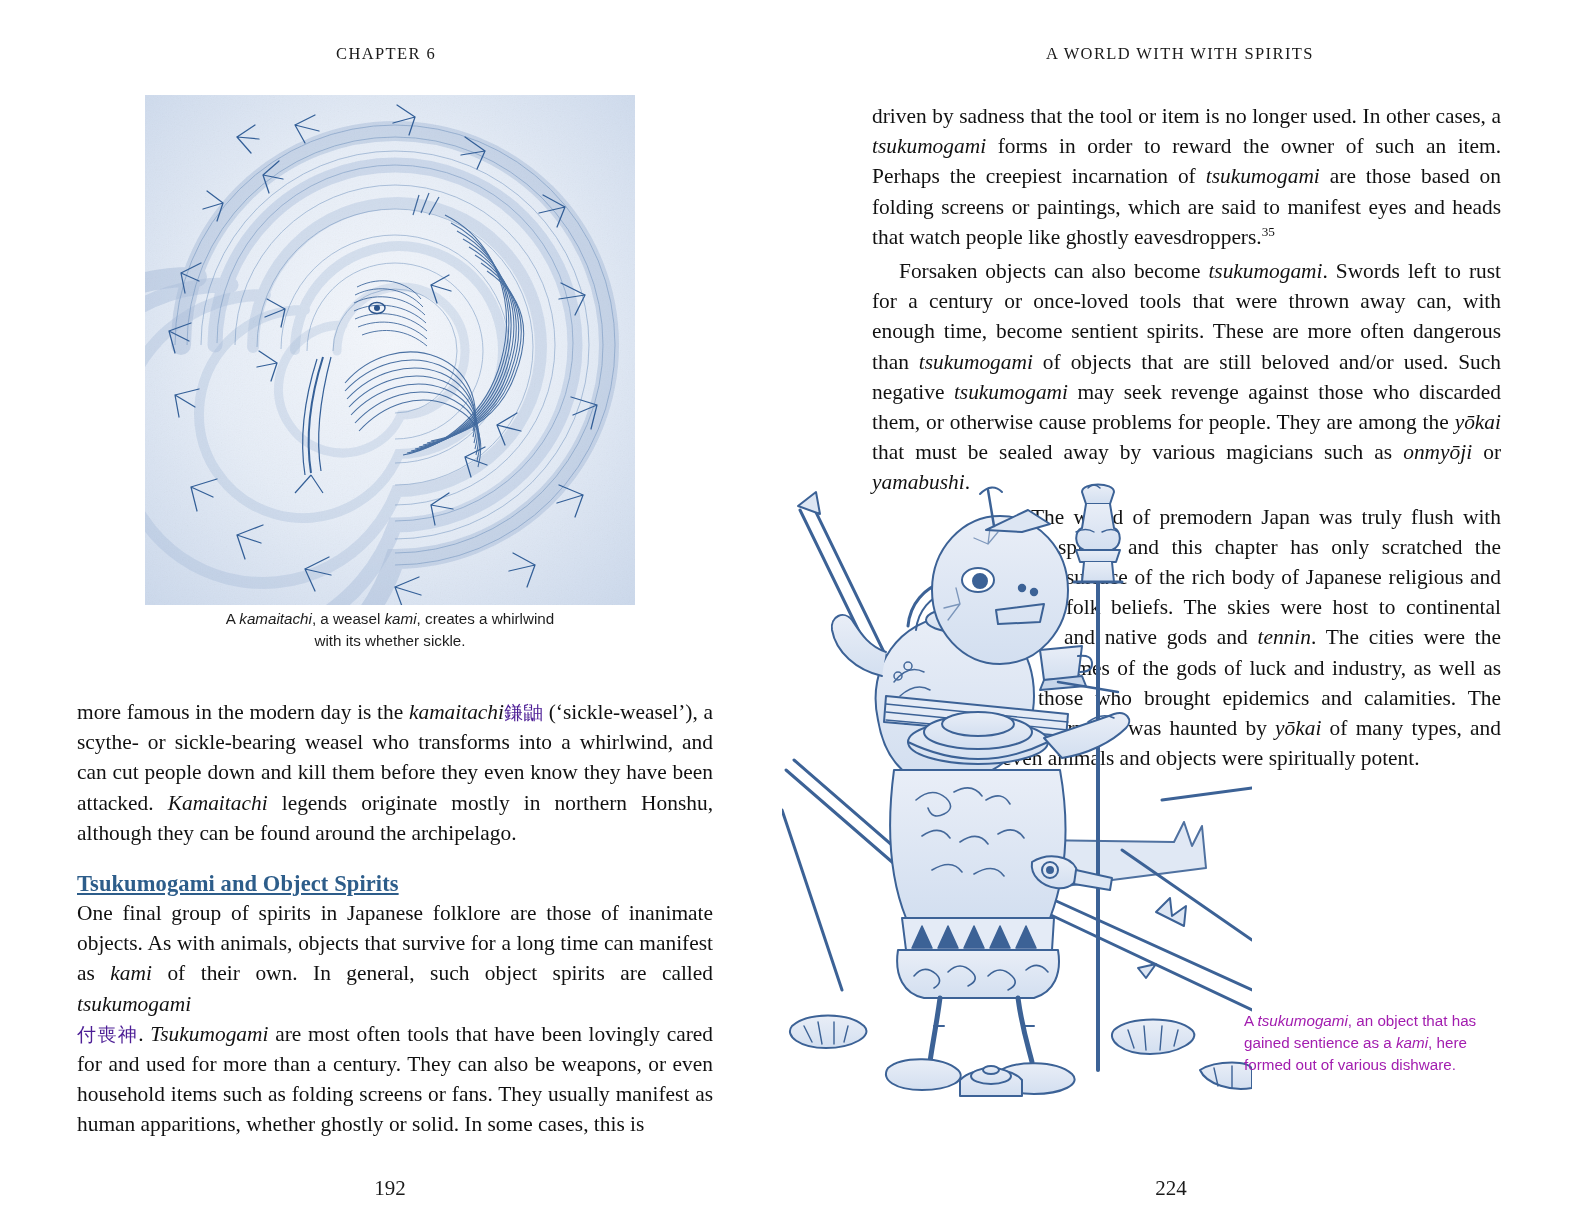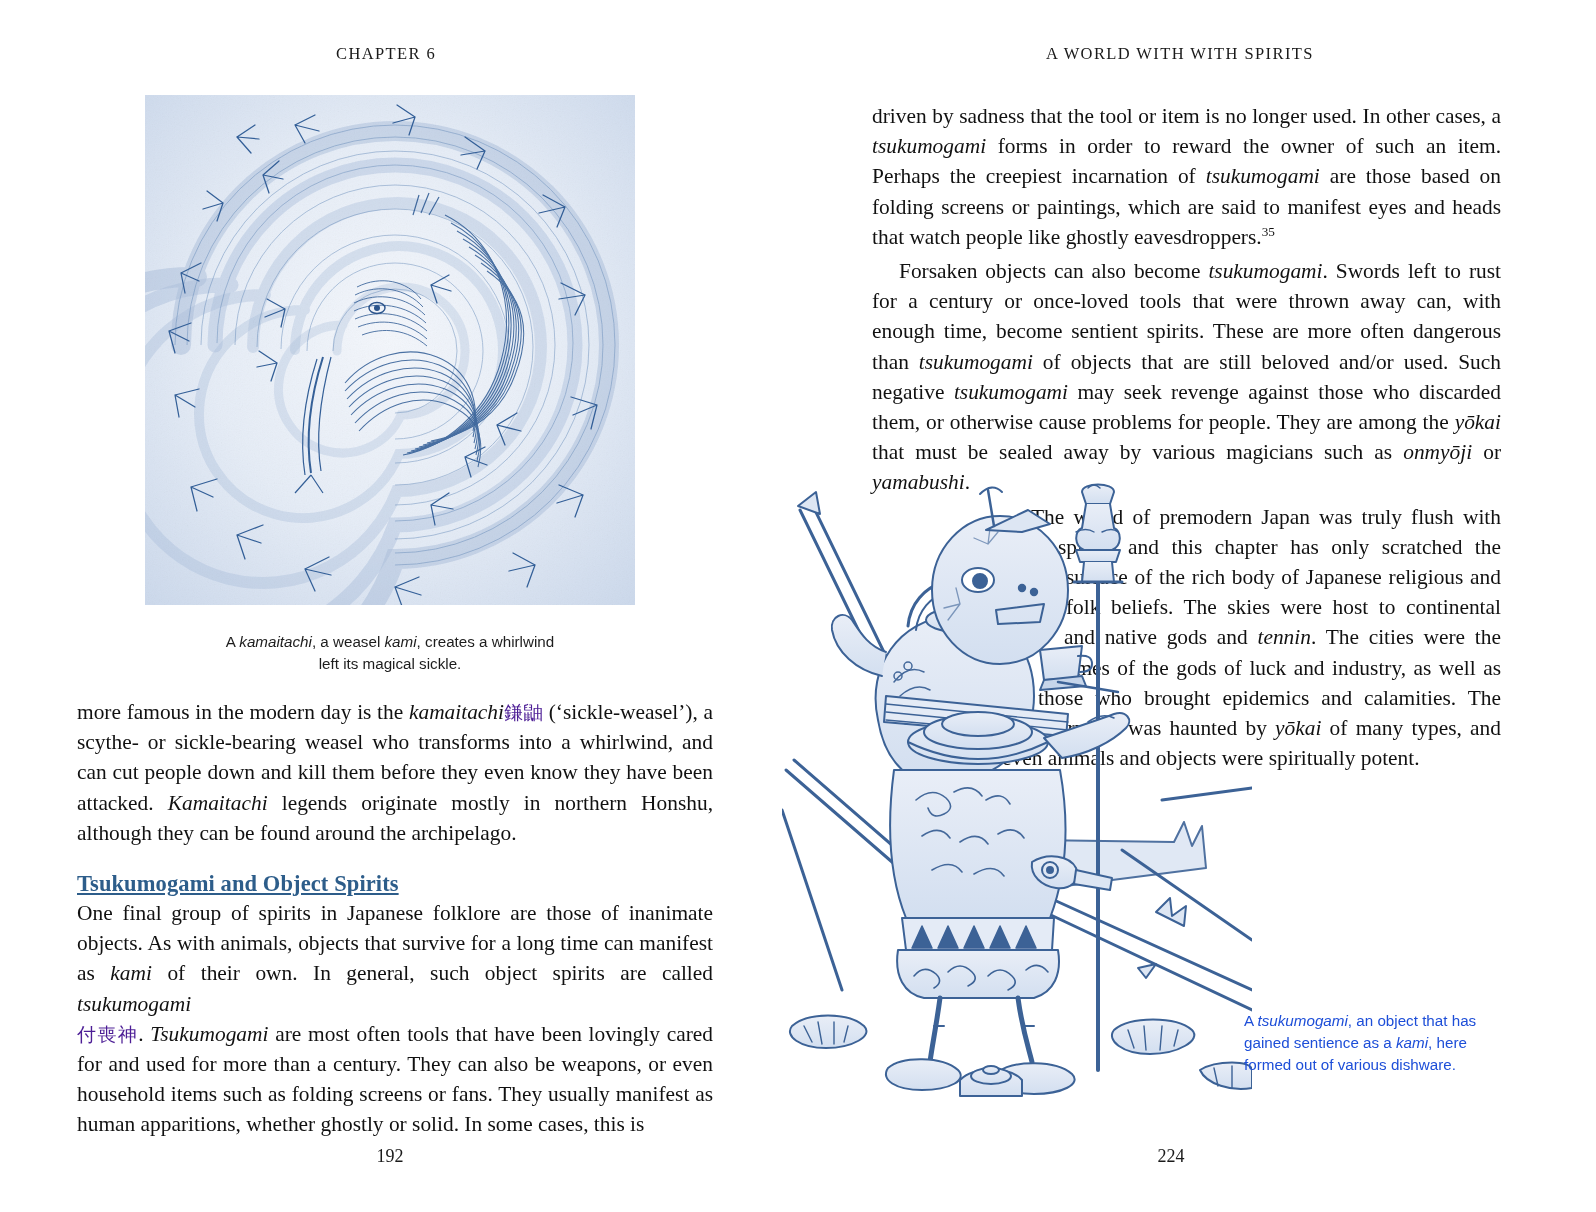--- a/index.html
+++ b/index.html
@@ -27,22 +27,22 @@
     letter-spacing: 1.4px;
     color: #1a1a1a;
     white-space: nowrap;
   }
   .runhead-left  { left: 336px; }
   .runhead-right { left: 1046px; }
 
   
   .folio {
     position: absolute;
-    top: 1146px;
-    font-size: 18px;
+    top: 1176px;
+    font-size: 21px;
     color: #1a1a1a;
     width: 80px;
     text-align: center;
   }
   .folio-left  { left: 350px; }
   .folio-right { left: 1131px; }
 
   
   .bodytext {
     font-family: "Liberation Serif", serif;
@@ -76,21 +76,21 @@
     height: 510px;
     display: block;
     background: #eef2f9;
   }
   .caption {
     font-family: "Liberation Sans", sans-serif;
     font-size: 15.2px;
     line-height: 21.5px;
     color: #1d1d1d;
     text-align: center;
-    margin-top: 26px;
+    margin-top: 3px;
   }
   .caption i { font-style: italic; }
 
   .section-head {
     font-family: "Liberation Serif", serif;
     font-weight: bold;
     font-size: 22.5px;
     color: #2d5d8a;
     margin: 23px 0 1px 0;
     letter-spacing: 0.1px;
@@ -119,21 +119,21 @@
   .fig-right svg { display: block; width: 100%; height: 100%; }
 
   .caption-right {
     position: absolute;
     left: 1244px;
     top: 1010px;
     width: 270px;
     font-family: "Liberation Sans", sans-serif;
     font-size: 15.2px;
     line-height: 21.8px;
-    color: #1d4ed8;
+    color: #a21caf;
     text-align: left;
   }
   .caption-right i { font-style: italic; }
 </style>
 </head>
 <body>
 
 <div class="spread">
 
   <div class="runhead runhead-left">CHAPTER 6</div>
@@ -303,21 +303,21 @@
           <g transform="translate(352,330)">
               <path d="M0 0 L20 -12 M0 0 L24 6 M0 0 L8 20"></path>
             </g>
         </g>
 
         <rect width="490" height="510" filter="url(#grain)" fill="#7e97bb" opacity="0.5"></rect>
       </svg>
 
       <div class="caption">
         <span>A </span><i>kamaitachi</i><span>, a weasel </span><i>kami</i><span>, creates a whirlwind</span><br>
-        <span>left its magical sickle.</span>
+        <span>with its whether sickle.</span>
       </div>
     </div>
   </div>
 
   <div class="col-left left-text-lower">
     <p class="bodytext" style="margin:0;"><span>more famous in the modern day is the </span><i>kamaitachi</i><span class="jp">鎌鼬</span><span> (‘sickle-weasel’), a scythe- or sickle-bearing weasel who transforms into a whirlwind, and can cut people down and kill them before they even know they have been attacked. </span><i>Kamaitachi</i><span> legends originate mostly in northern Honshu, although they can be found around the archipelago.</span></p>
 
     <h2 class="section-head">Tsukumogami and Object Spirits</h2>
 
     <p class="bodytext" style="margin:0;"><span>One final group of spirits in Japanese folklore are those of inanimate objects. As with animals, objects that survive for a long time can manifest as </span><i>kami</i><span> of their own. In general, such object spirits are called </span><i>tsukumogami</i><br><span class="jp">付喪神</span><span>. </span><i>Tsukumogami</i><span> are most often tools that have been lovingly cared for and used for more than a century. They can also be weapons, or even household items such as folding screens or fans. They usually manifest as human apparitions, whether ghostly or solid. In some cases, this is</span></p>

